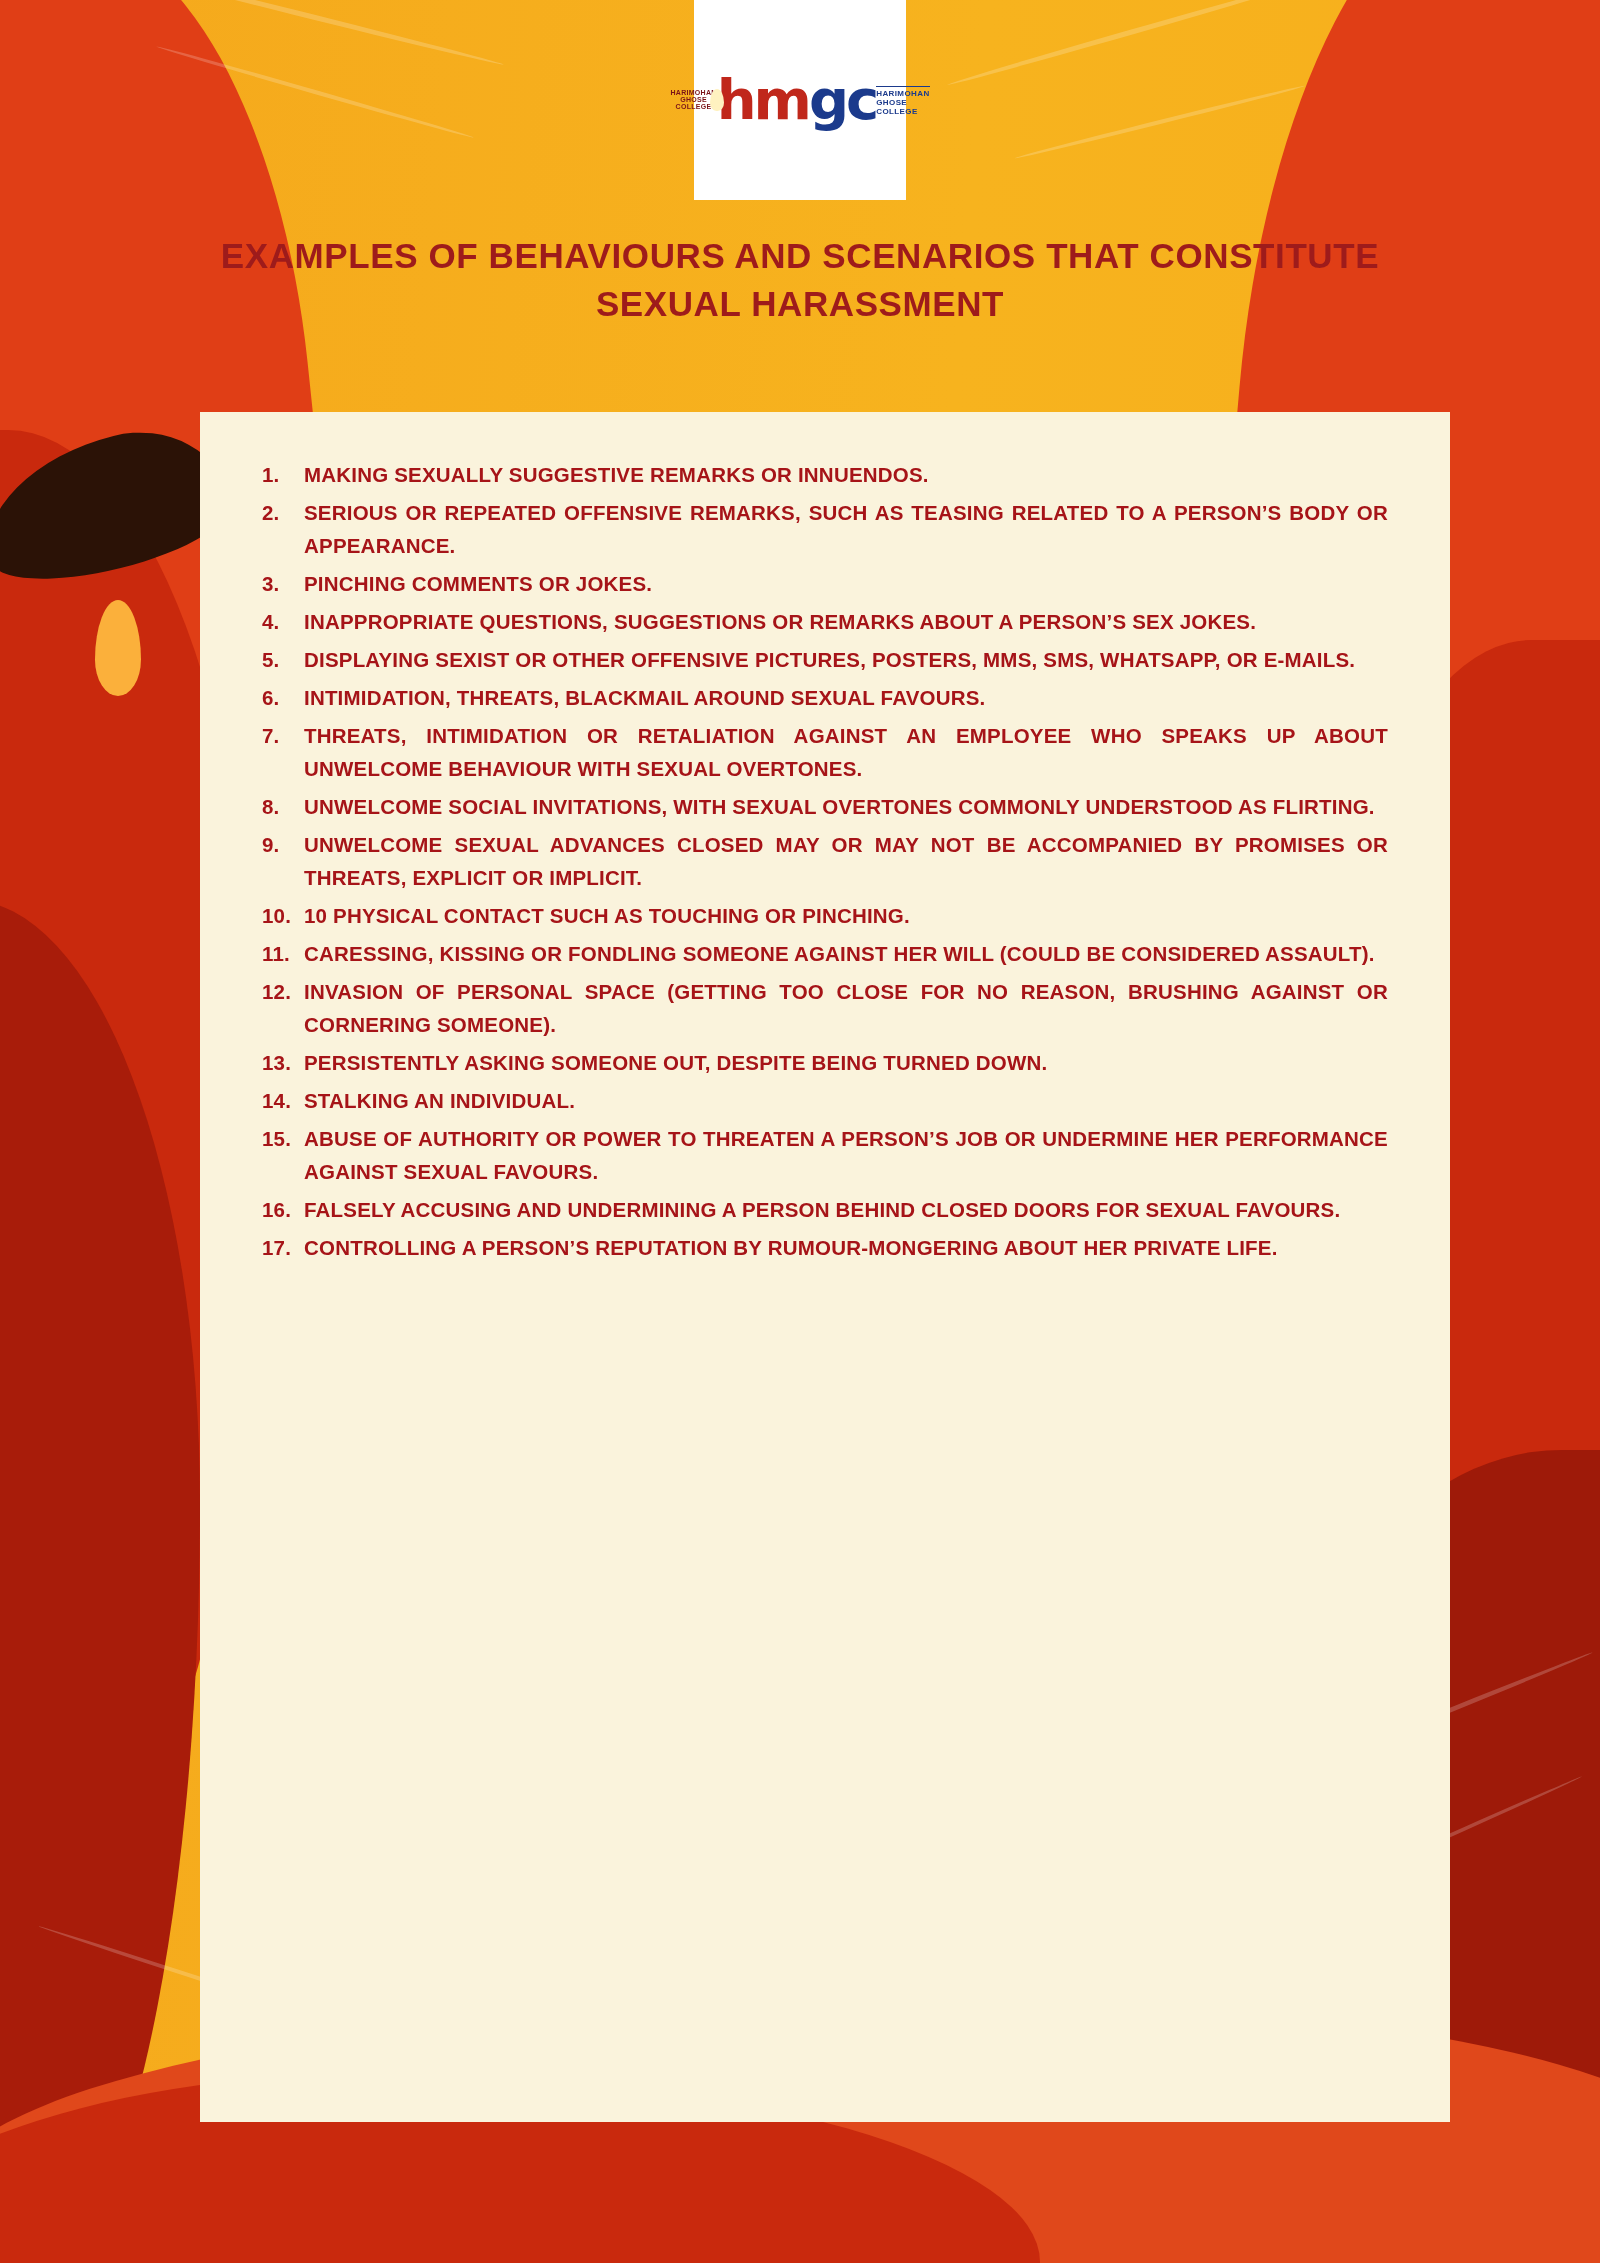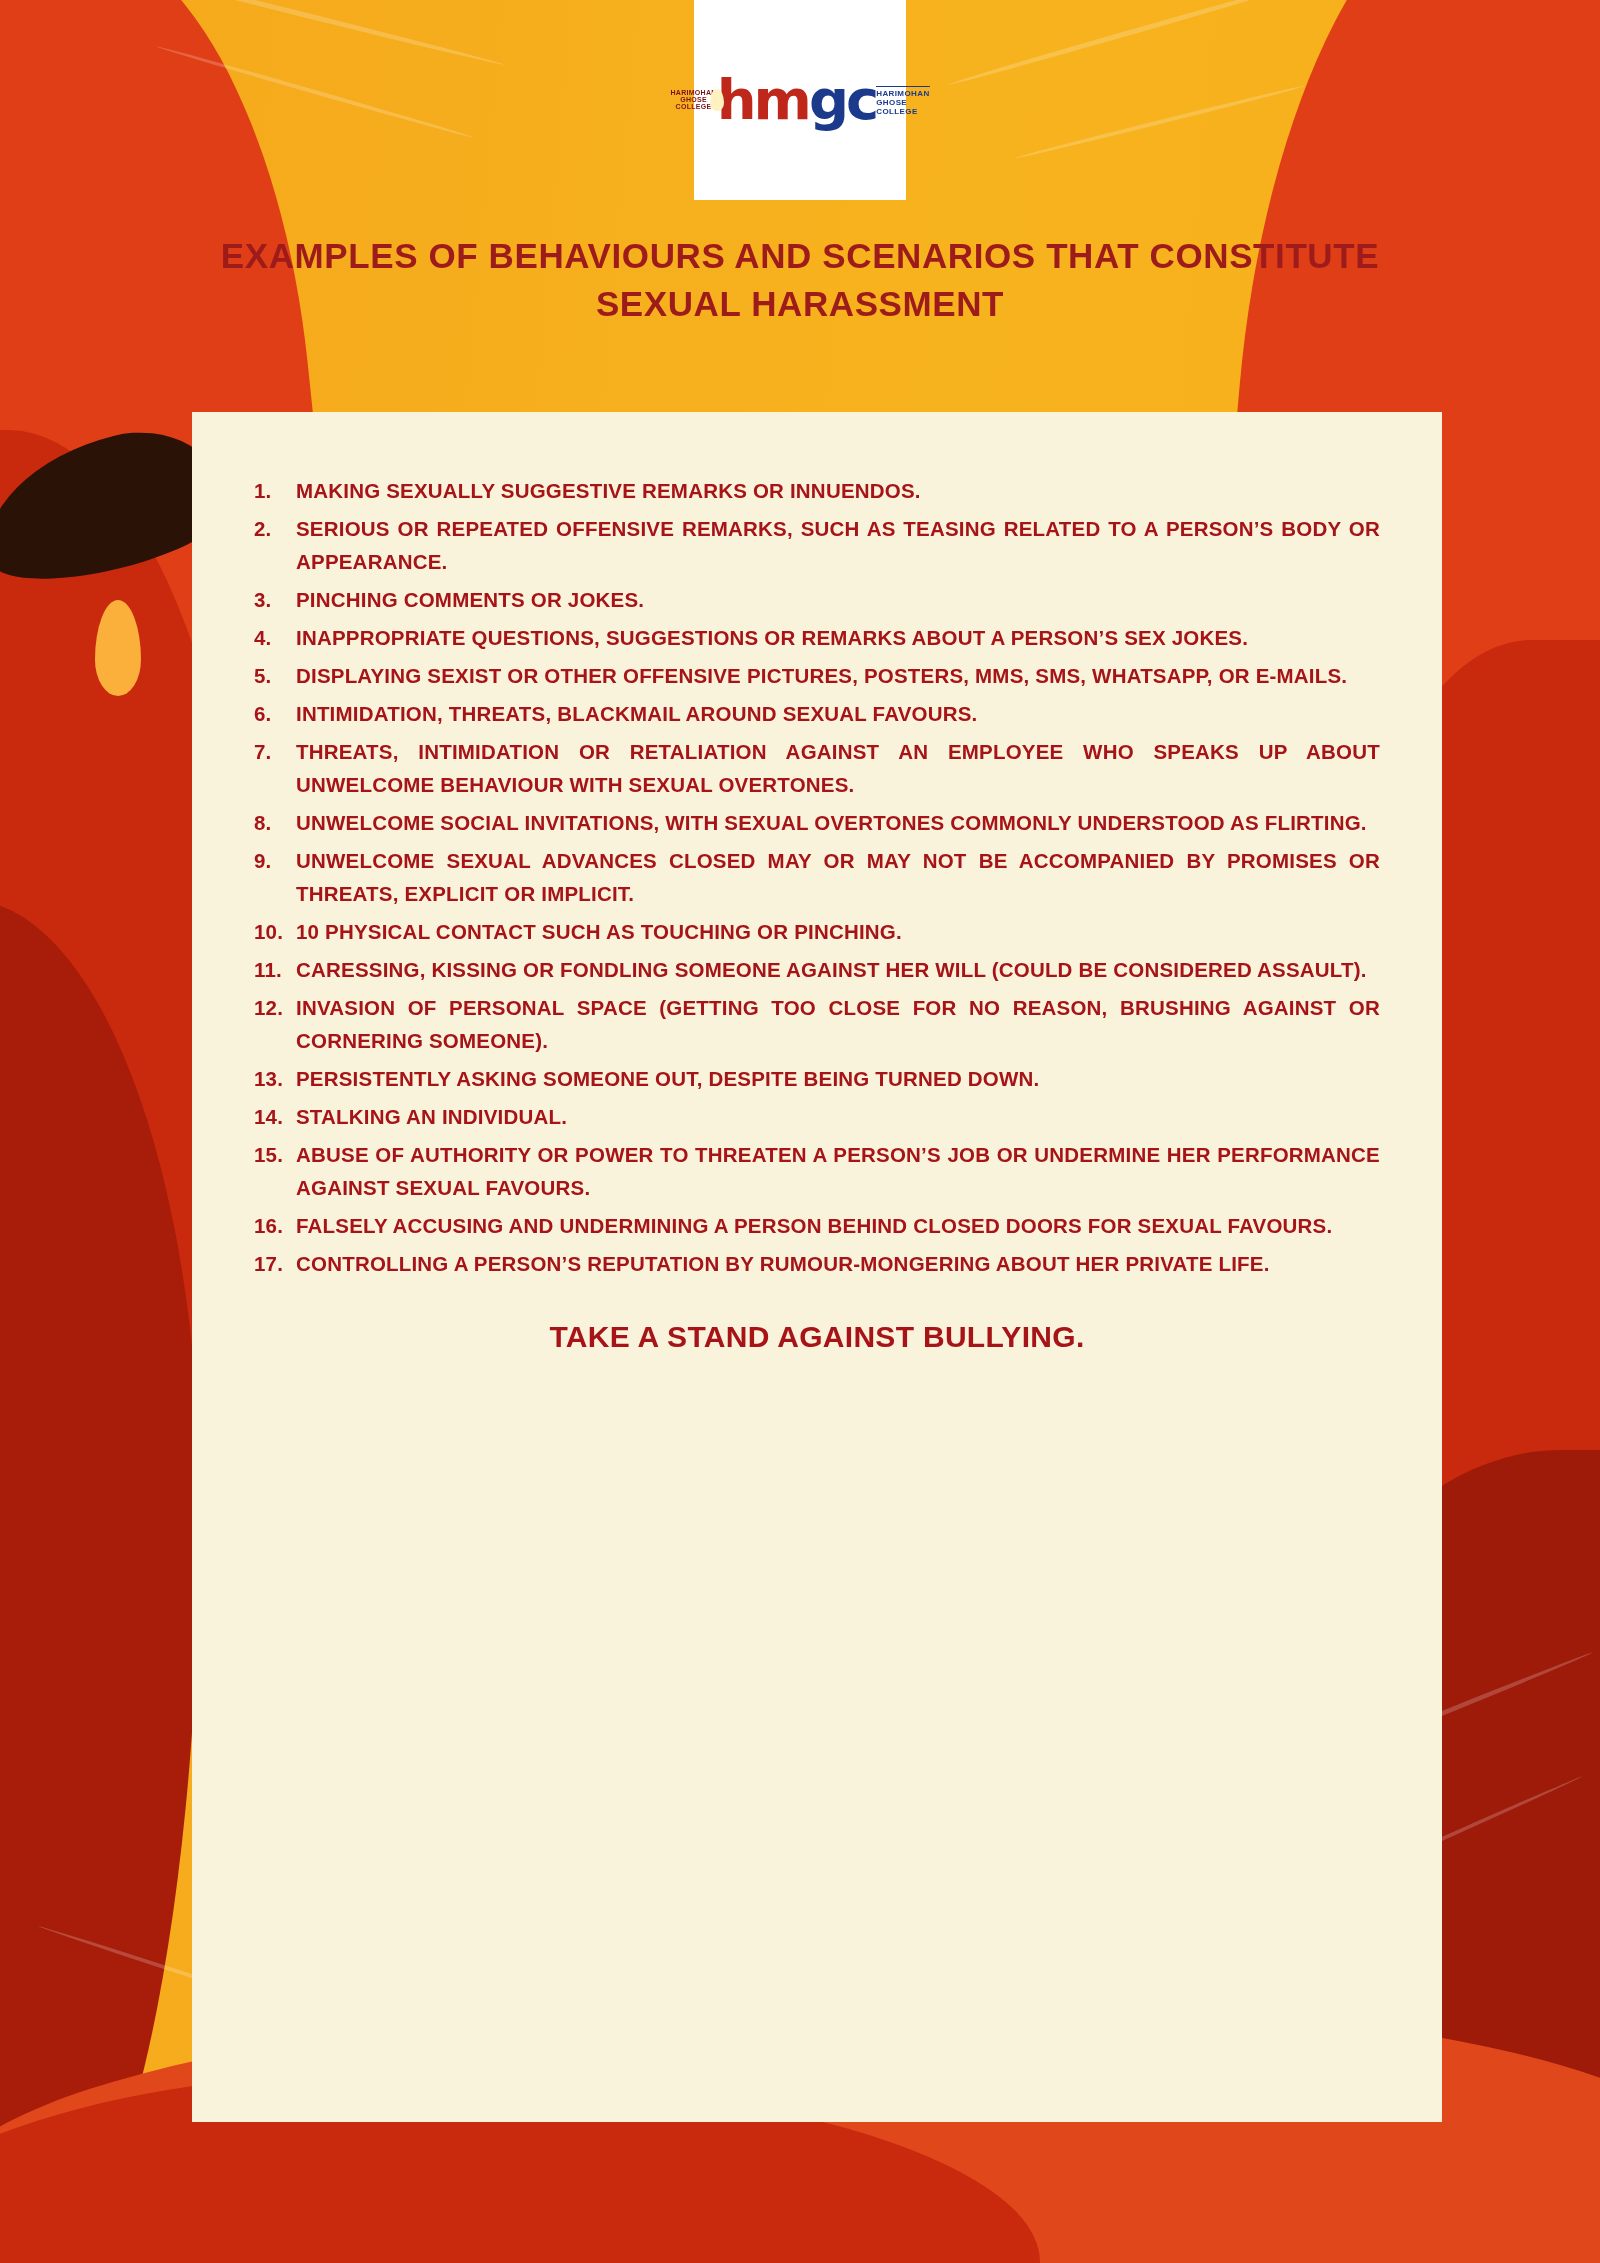--- a/index.html
+++ b/index.html
@@ -203,28 +203,28 @@
     line-height: 48px;
     font-weight: bold;
     letter-spacing: .6px;
     padding: 0 170px;
     z-index: 4;
   }
 
   
   .card {
     position: absolute;
-    left: 192px;
+    left: 200px;
     top: 412px;
     width: 1250px;
     height: 1710px;
     background: #FAF3DC;
     z-index: 3;
     box-sizing: border-box;
-    padding: 62px 32px 0 32px;
+    padding: 46px 32px 0 32px;
   }
 
   ol.list {
     margin: 0;
     padding: 0 30px 0 72px;
     list-style: none;
     counter-reset: item;
   }
   ol.list li {
     counter-increment: item;
@@ -308,17 +308,16 @@
       <li>CARESSING, KISSING OR FONDLING SOMEONE AGAINST HER WILL (COULD BE CONSIDERED ASSAULT).</li>
       <li>INVASION OF PERSONAL SPACE (GETTING TOO CLOSE FOR NO REASON, BRUSHING AGAINST OR CORNERING SOMEONE).</li>
       <li>PERSISTENTLY ASKING SOMEONE OUT, DESPITE BEING TURNED DOWN.</li>
       <li>STALKING AN INDIVIDUAL.</li>
       <li>ABUSE OF AUTHORITY OR POWER TO THREATEN A PERSON’S JOB OR UNDERMINE HER PERFORMANCE AGAINST SEXUAL FAVOURS.</li>
       <li>FALSELY ACCUSING AND UNDERMINING A PERSON BEHIND CLOSED DOORS FOR SEXUAL FAVOURS.</li>
       <li>CONTROLLING A PERSON’S REPUTATION BY RUMOUR-MONGERING ABOUT HER PRIVATE LIFE.</li>
     </ol>
 
     <div class="closing">
-      <div>TAKE A STAND AGAINST BULLYING.</div>
     </div>
   </div>
 
 </div>
 
 </body></html>

